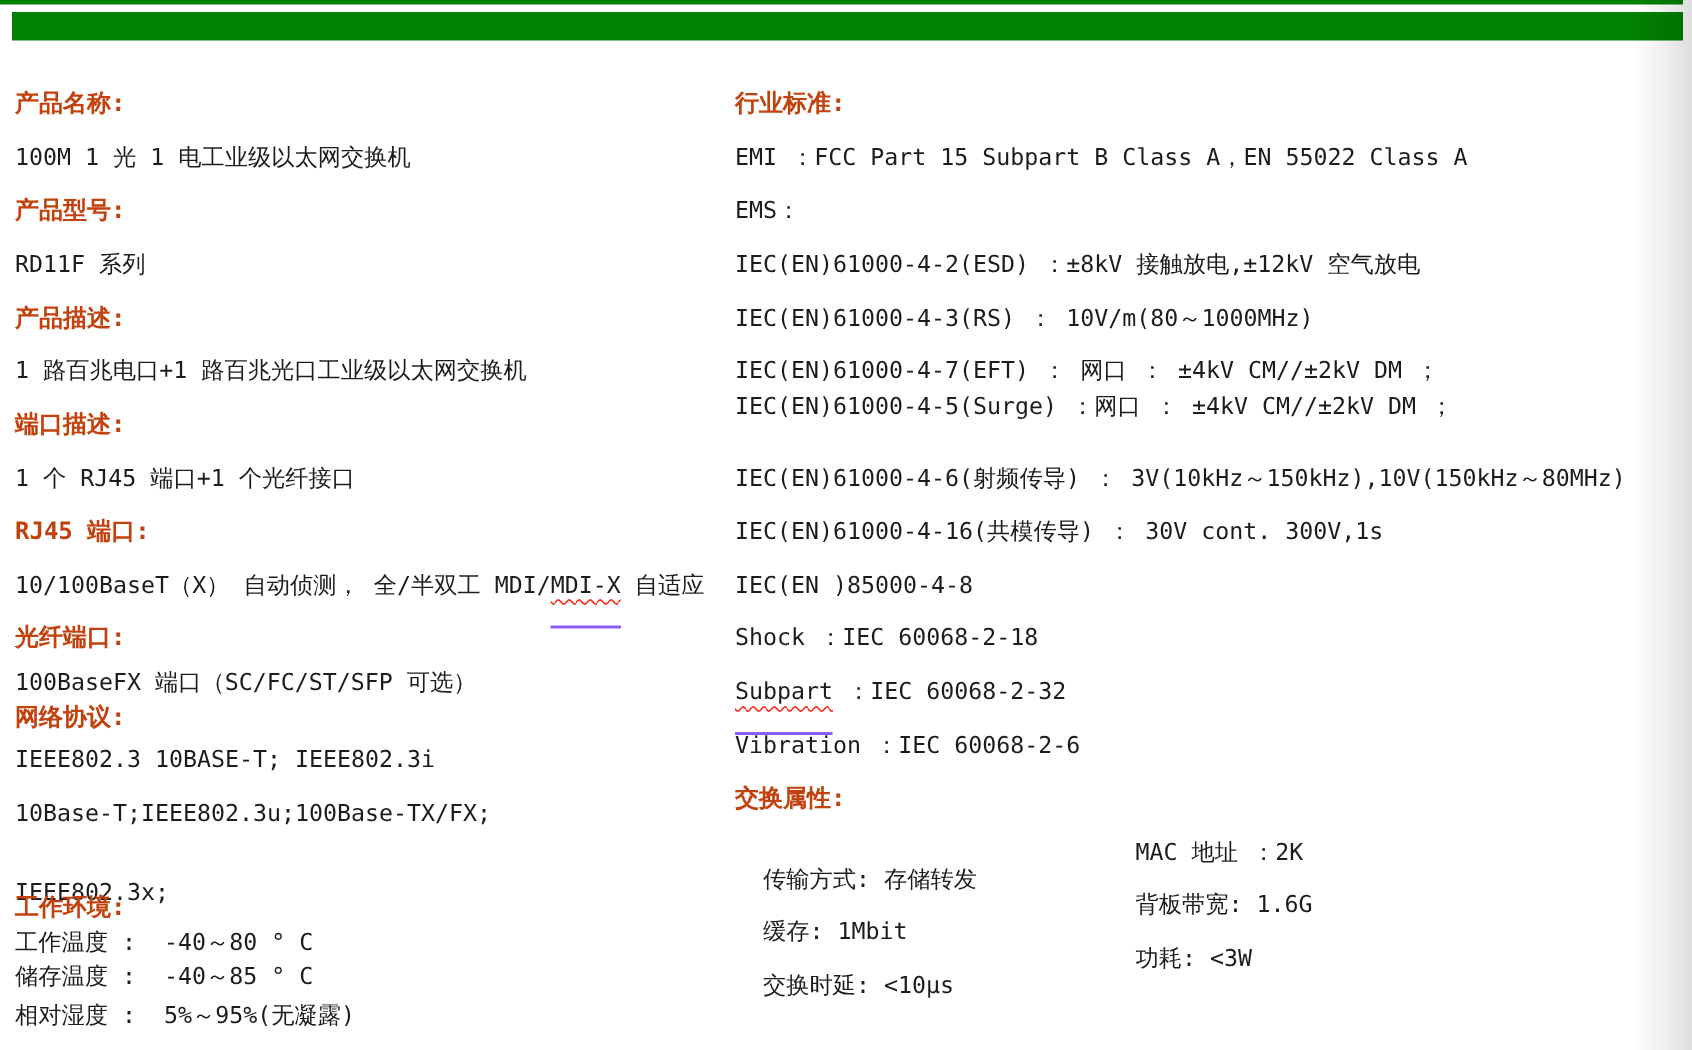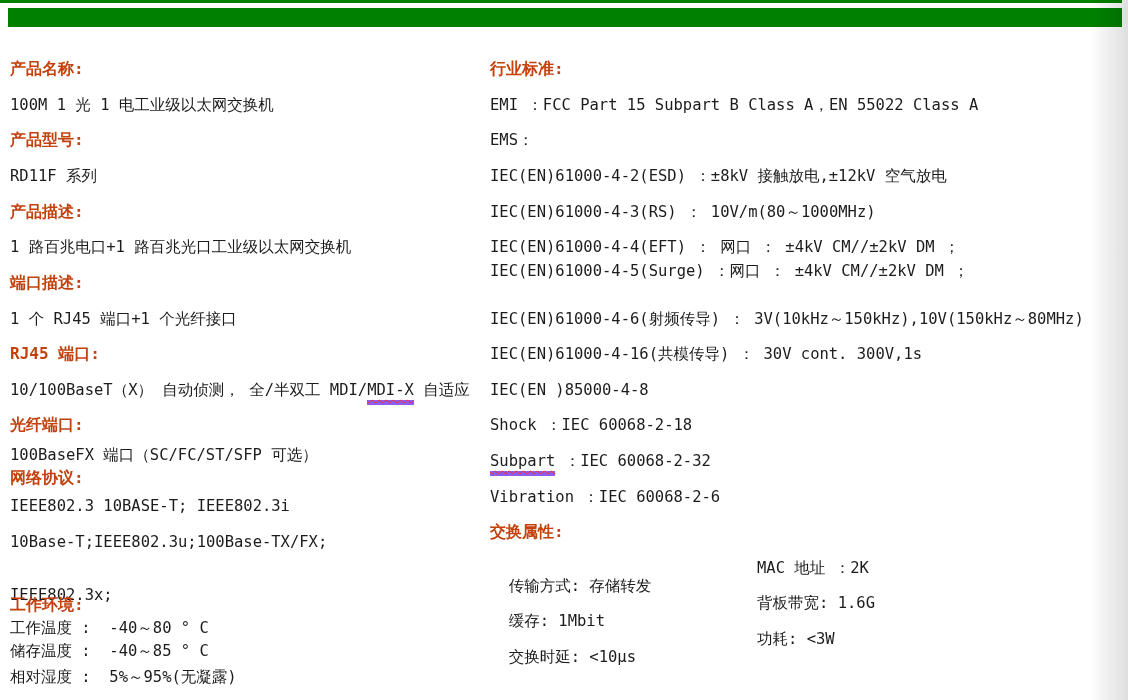--- a/index.html
+++ b/index.html
@@ -28,25 +28,25 @@
     position:absolute; font-size:15.5px; line-height:18px; white-space:pre;
   }
   .col-l { left:10px; }
   .col-r { left:490px; }
   .heading {
     color:#c2410c; font-weight:bold; font-size:16px;
   }
   .pair-row { width:620px; }
   .pair-right { position:absolute; left:267px; top:0; white-space:pre; }
   .u-solid {
-    border-bottom:5px solid #8b5cf6;
+    border-bottom:2px solid #8b5cf6;
     text-decoration:underline wavy #ff2a1a;
     text-decoration-thickness:1px;
     text-underline-offset:4px;
-    padding-bottom:1px;
+    padding-bottom:18px;
   }
 </style>
 </head>
 <body>
 
 <div class="topline"></div>
 <div class="headerbar">
   <span>◎产品技术指标</span>
 </div>
 
@@ -76,21 +76,21 @@
 <div class="line col-l heading" style="top:596px">工作环境:</div>
 <div class="line col-l" style="top:619px">工作温度 :  -40～80 ° C</div>
 <div class="line col-l" style="top:642px">储存温度 :  -40～85 ° C</div>
 <div class="line col-l" style="top:668px">相对湿度 :  5%～95%(无凝露)</div>
 
 <div class="line col-r heading" style="top:60px">行业标准:</div>
 <div class="line col-r" style="top:96px">EMI ：FCC Part 15 Subpart B Class A，EN 55022 Class A</div>
 <div class="line col-r" style="top:131px">EMS：</div>
 <div class="line col-r" style="top:167px">IEC(EN)61000-4-2(ESD) ：±8kV 接触放电,±12kV 空气放电</div>
 <div class="line col-r" style="top:203px">IEC(EN)61000-4-3(RS) ： 10V/m(80～1000MHz)</div>
-<div class="line col-r" style="top:238px">IEC(EN)61000-4-4(EFT) ： 网口 ： ±4kV CM//±2kV DM ；</div>
+<div class="line col-r" style="top:238px">IEC(EN)61000-4-7(EFT) ： 网口 ： ±4kV CM//±2kV DM ；</div>
 <div class="line col-r" style="top:262px">IEC(EN)61000-4-5(Surge) ：网口 ： ±4kV CM//±2kV DM ；</div>
 <div class="line col-r" style="top:310px">IEC(EN)61000-4-6(射频传导) ： 3V(10kHz～150kHz),10V(150kHz～80MHz)</div>
 <div class="line col-r" style="top:345px">IEC(EN)61000-4-16(共模传导) ： 30V cont. 300V,1s</div>
 <div class="line col-r" style="top:381px">IEC(EN )85000-4-8</div>
 <div class="line col-r" style="top:416px">Shock ：IEC 60068-2-18</div>
 <div class="line col-r" style="top:452px"><span class="u-solid">Subpart</span><span> ：IEC 60068-2-32</span></div>
 <div class="line col-r" style="top:488px">Vibration ：IEC 60068-2-6</div>
 
 <div class="line col-r heading" style="top:523px">交换属性:</div>
 

